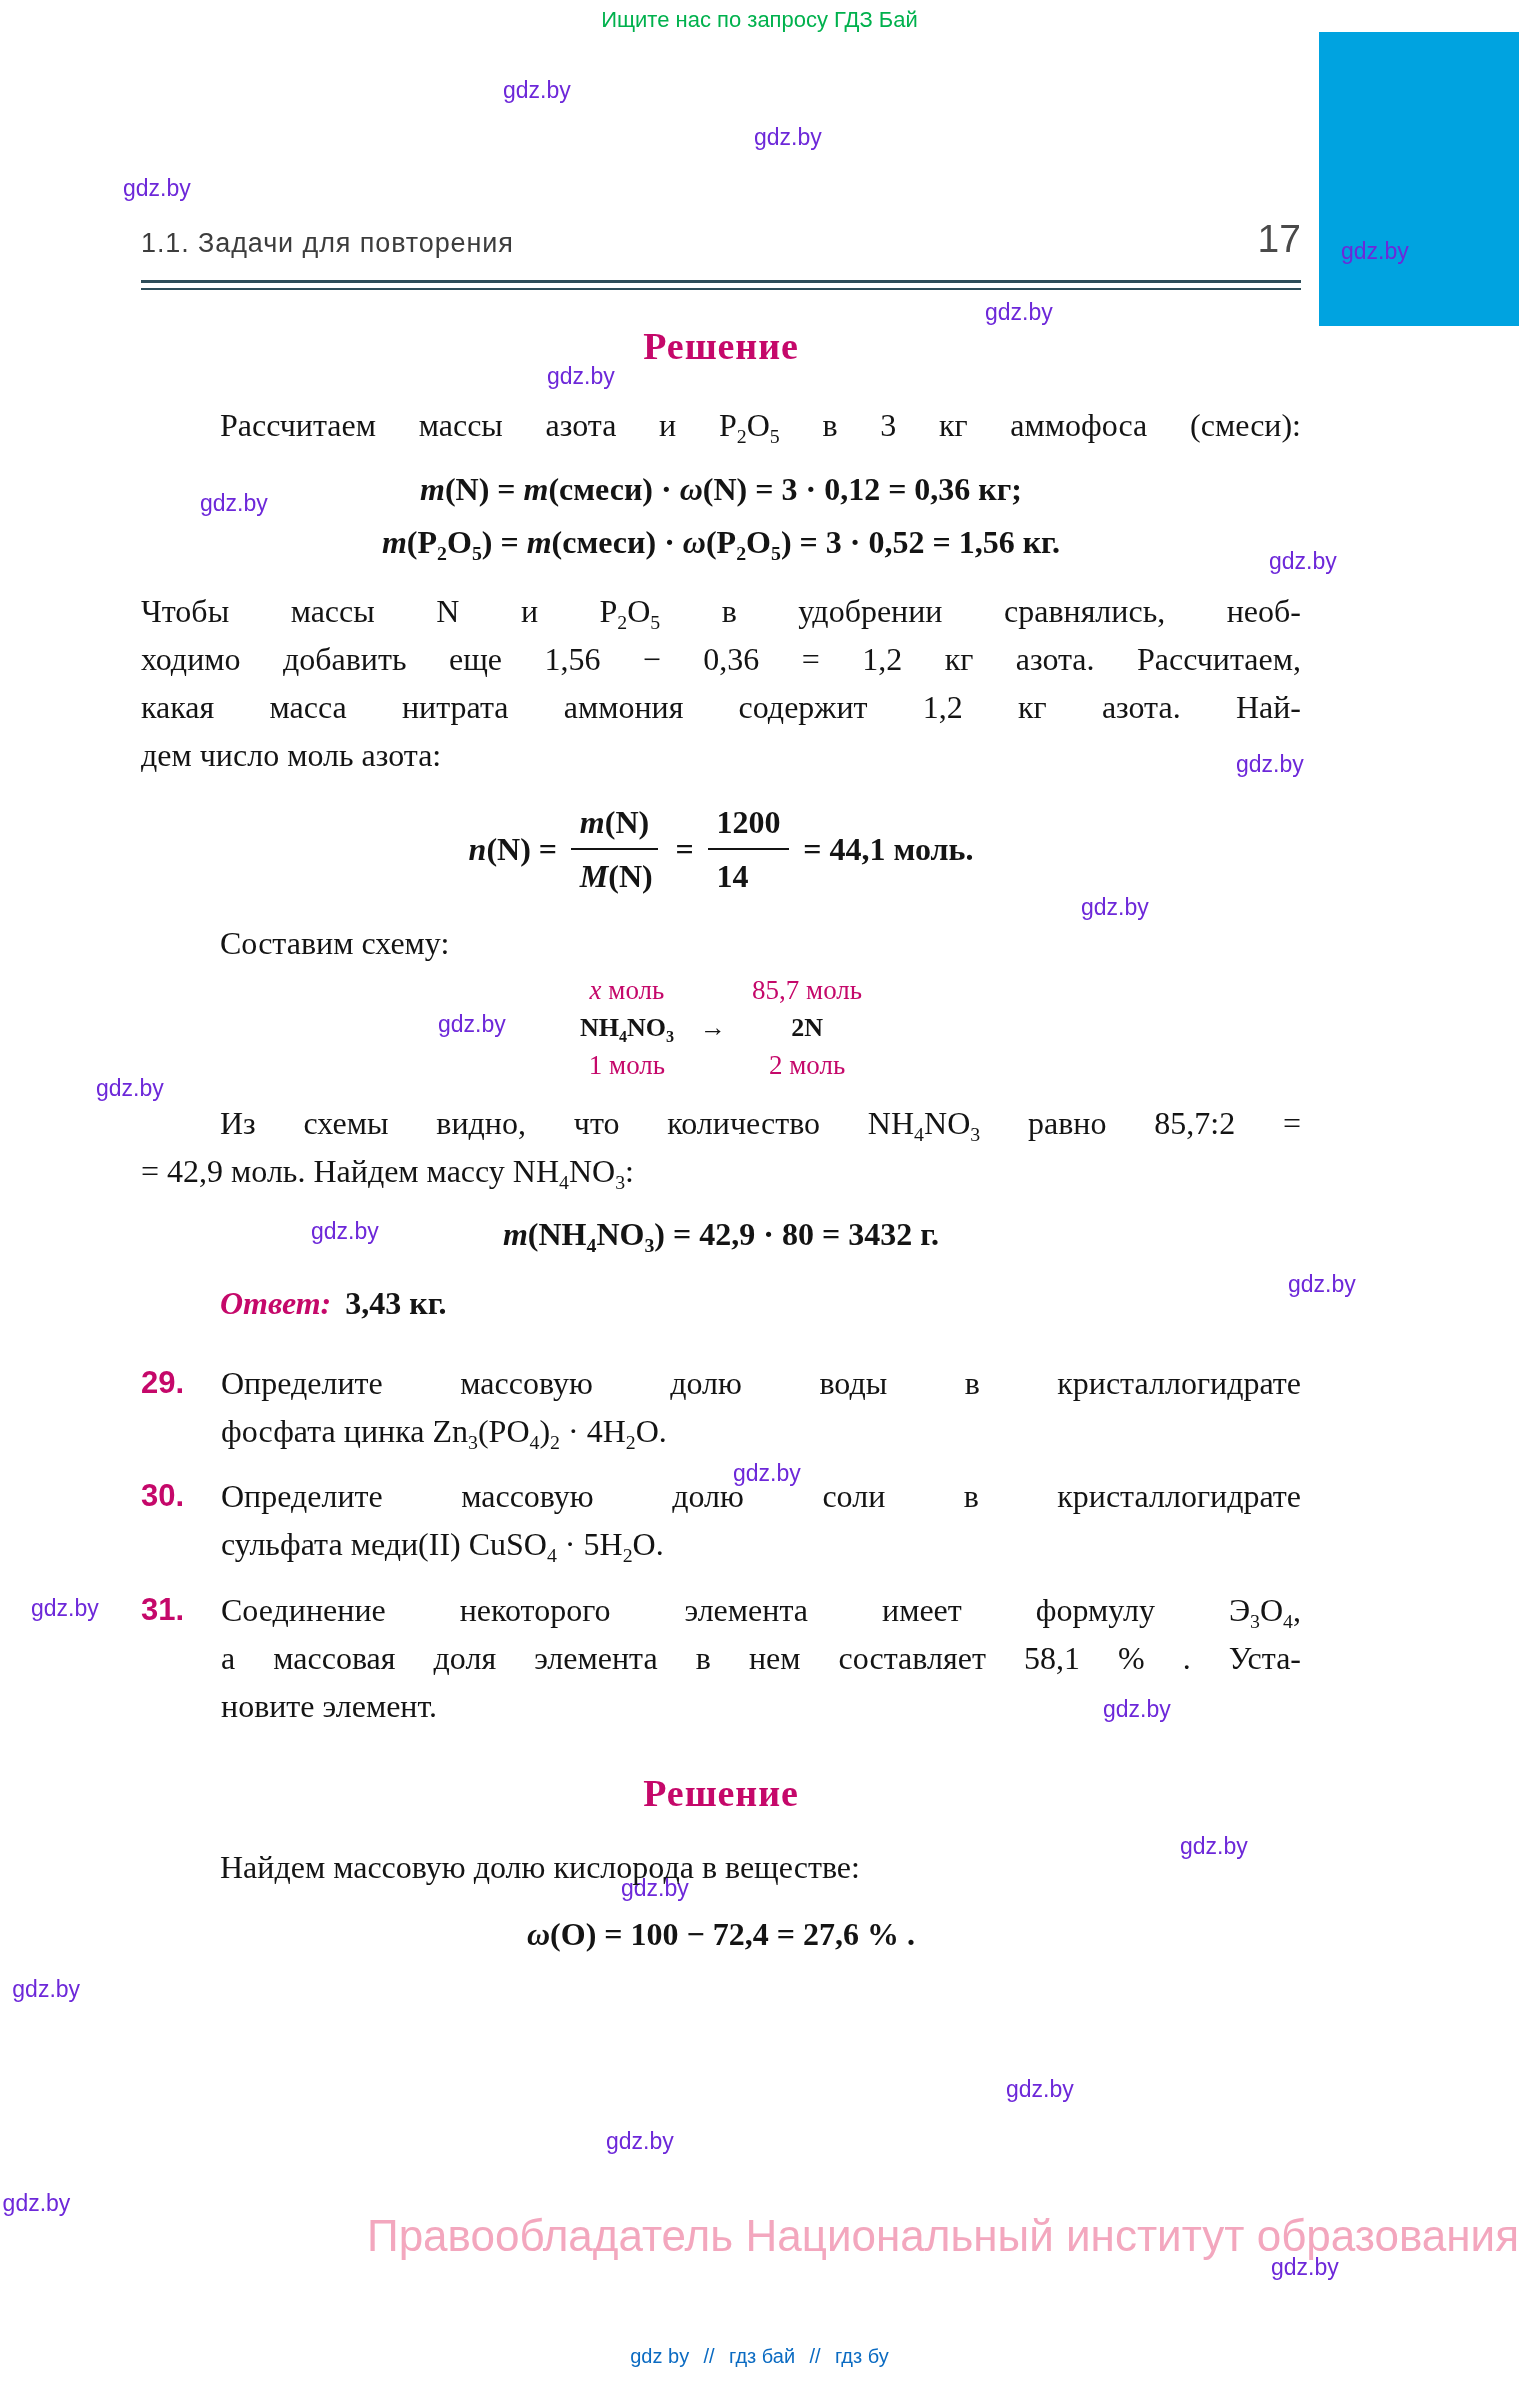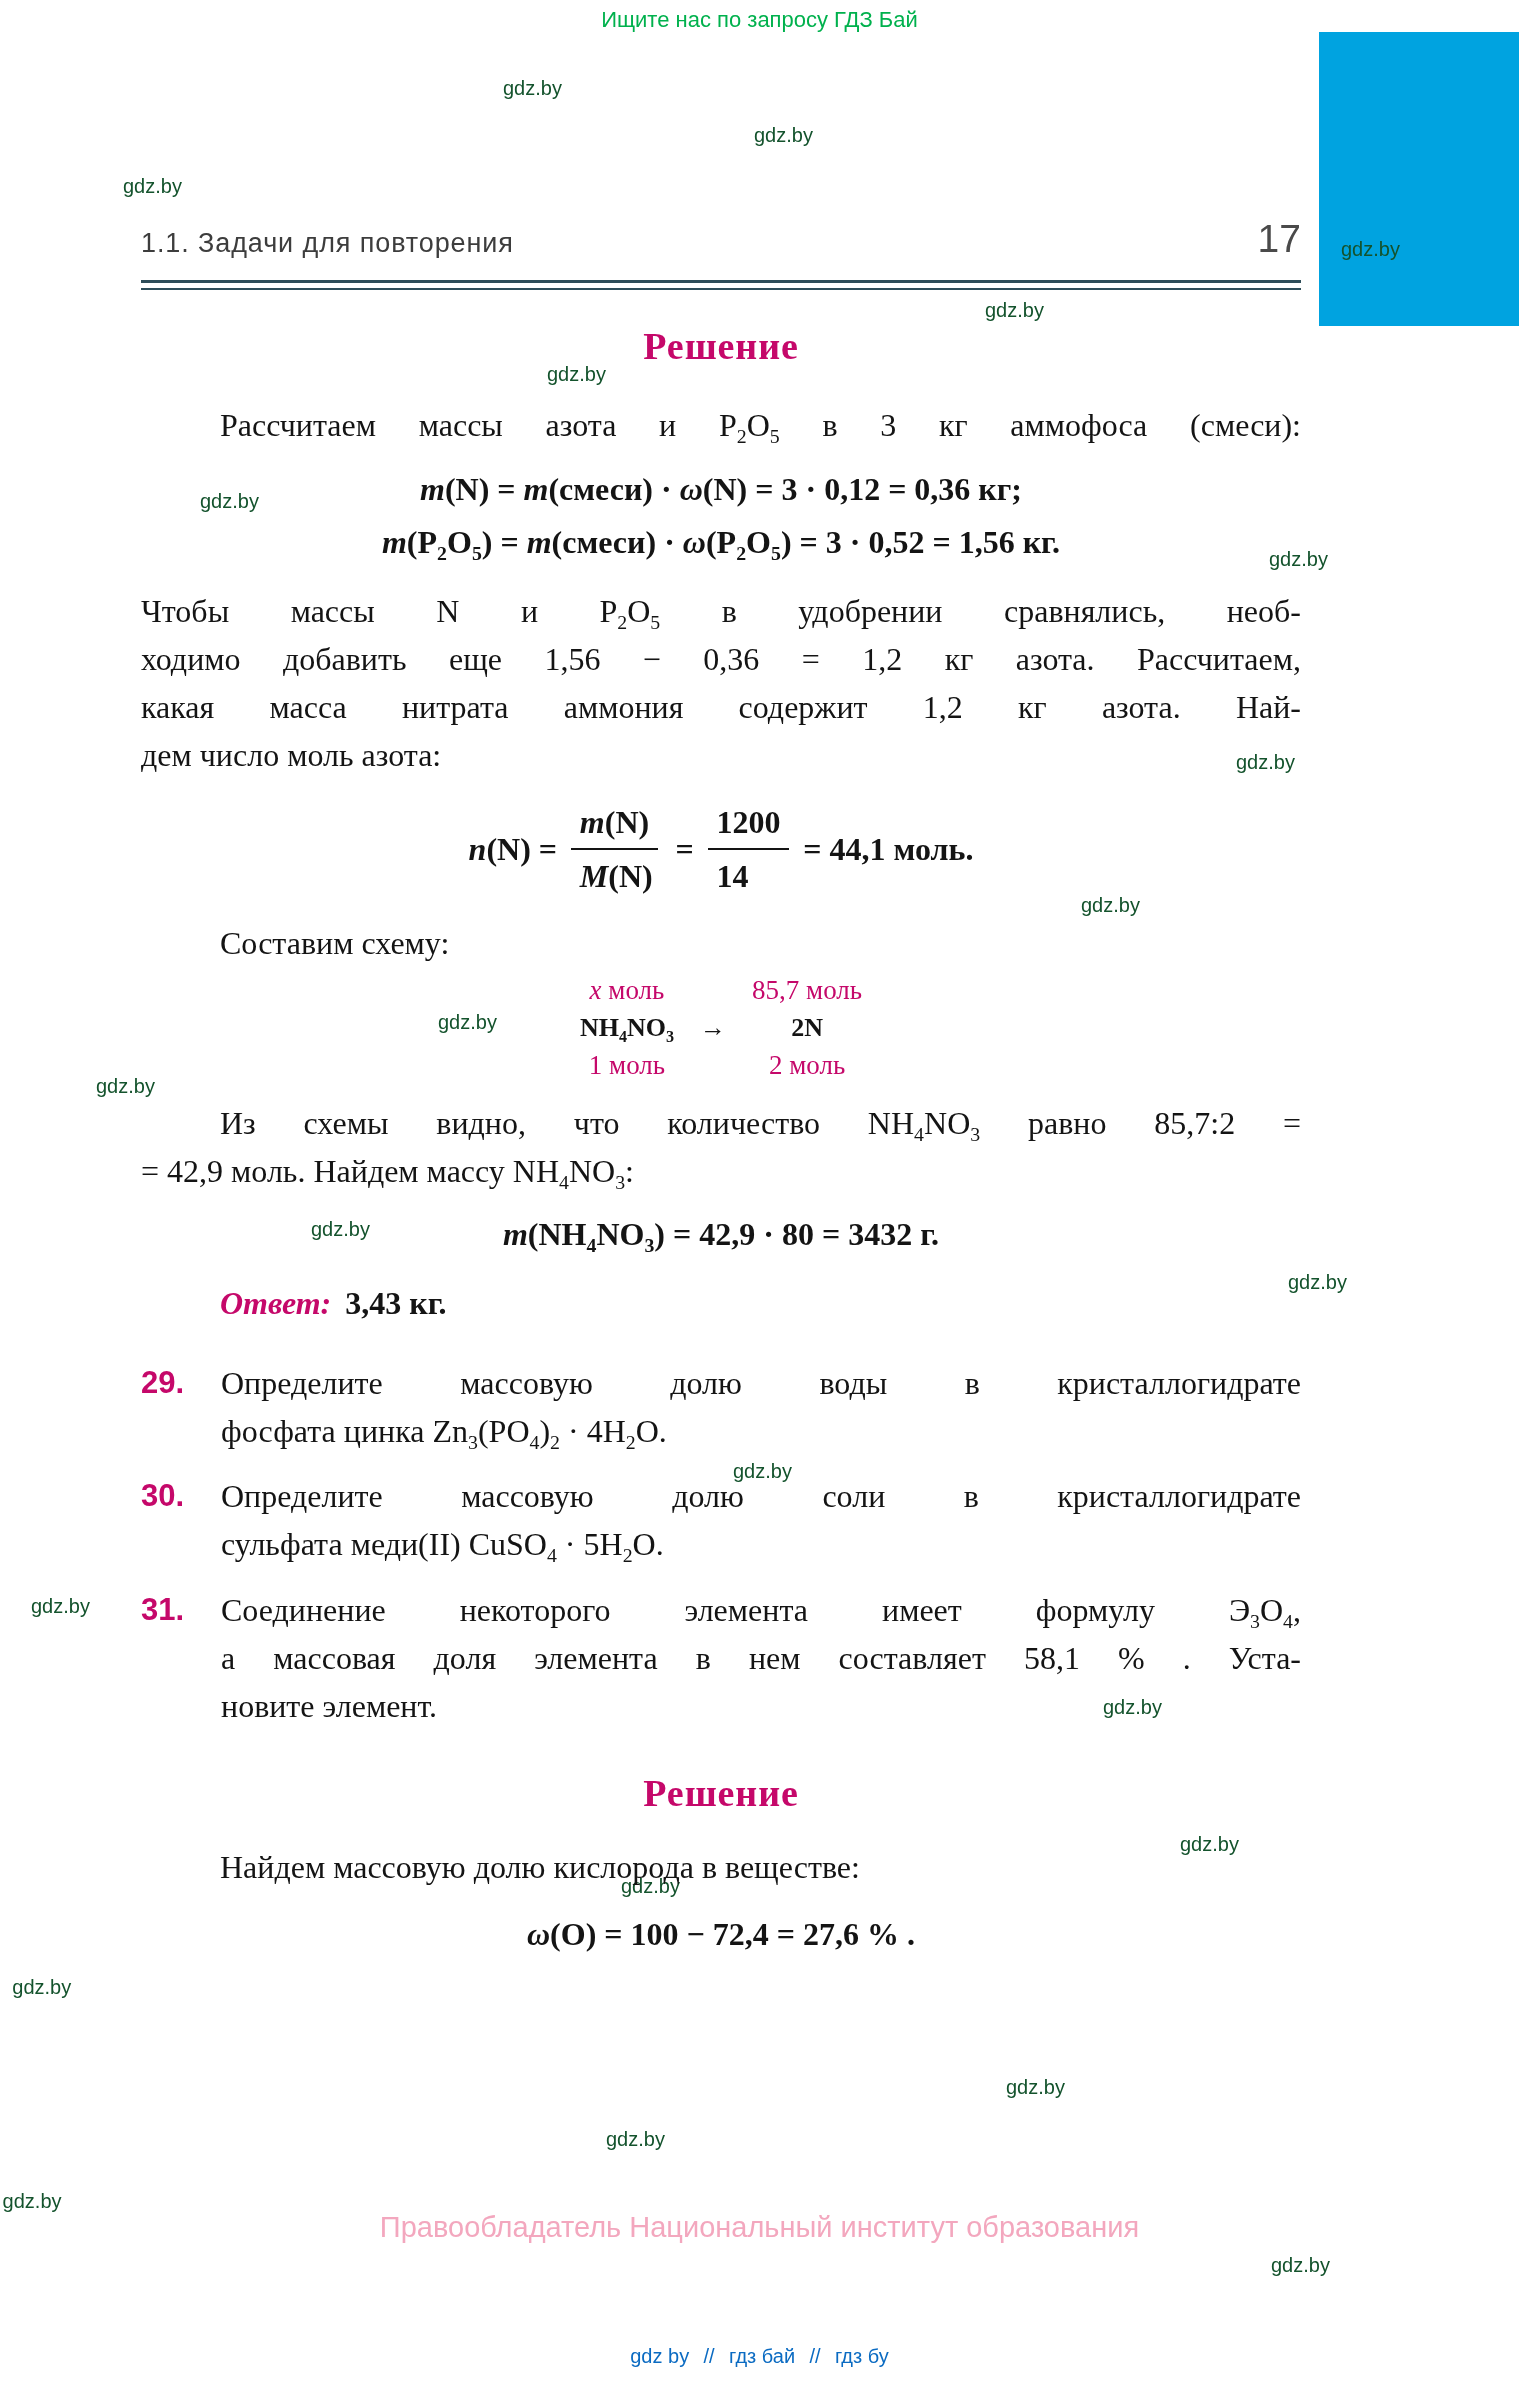--- a/index.html
+++ b/index.html
@@ -3,21 +3,21 @@
 <meta charset="utf-8">
 <style>
   html,body{margin:0;padding:0;background:#ffffff;}
   #page{
     position:relative;width:1519px;height:2401px;background:#ffffff;
     font-family:"Liberation Serif","DejaVu Serif",serif;color:#141414;overflow:hidden;
   }
   
   .wm{
     position:absolute;font-family:"Liberation Sans","DejaVu Sans",sans-serif;
-    font-size:20px;color:#14532d;white-space:nowrap;
+    font-size:23px;color:#6d28d9;white-space:nowrap;
   }
   
   #banner{
     position:absolute;top:7px;left:0;width:100%;text-align:center;
     font-family:"Liberation Sans","DejaVu Sans",sans-serif;font-size:22px;
     color:var(--green,#00b14d);
   }
   
   #bluebox{position:absolute;left:1319px;top:31.5px;width:200px;height:294px;background:var(--blue-box,#00a3e0);}
   
@@ -69,22 +69,22 @@
   #problems{margin-top:31.5px;}
   .problem{position:relative;padding-left:80px;margin-top:17.5px;}
   .problem .pnum{
     position:absolute;left:0;top:0;font-family:"Liberation Sans","DejaVu Sans",sans-serif;
     font-size:31px;font-weight:bold;color:var(--accent,#c5086a);line-height:48px;
   }
   .sol2-intro{text-indent:79px;}
   .sol2-formula{margin-top:19px;}
   
   #footer{
-    position:absolute;left:0;top:2211px;width:100%;text-align:center;
-    font-family:"Liberation Sans","DejaVu Sans",sans-serif;font-size:29px;
+    position:absolute;left:0;top:2211px;width:100%;text-align:right;
+    font-family:"Liberation Sans","DejaVu Sans",sans-serif;font-size:44px;
     color:var(--pink,#f3a7be);
   }
   #links{
     position:absolute;left:0;top:2345px;width:100%;text-align:center;
     font-family:"Liberation Sans","DejaVu Sans",sans-serif;font-size:20px;
     color:var(--link-blue,#0b6bc2);
   }
   #links .sep{margin:0 8.8px;}
 </style>
 </head>

